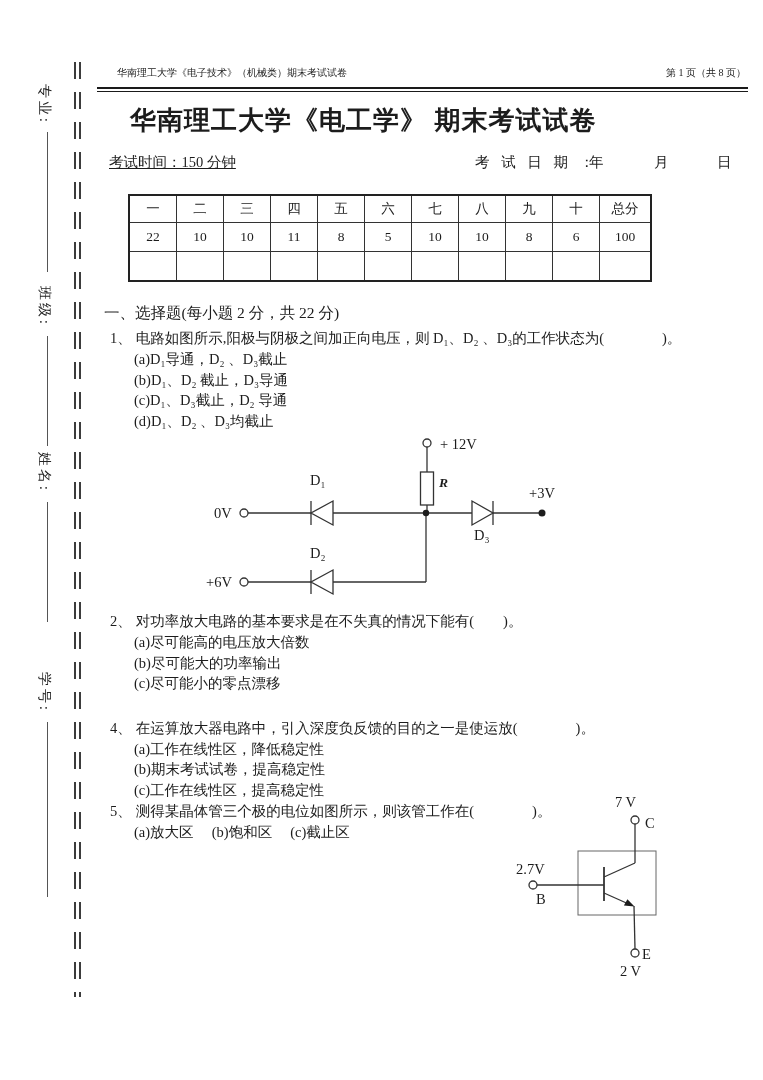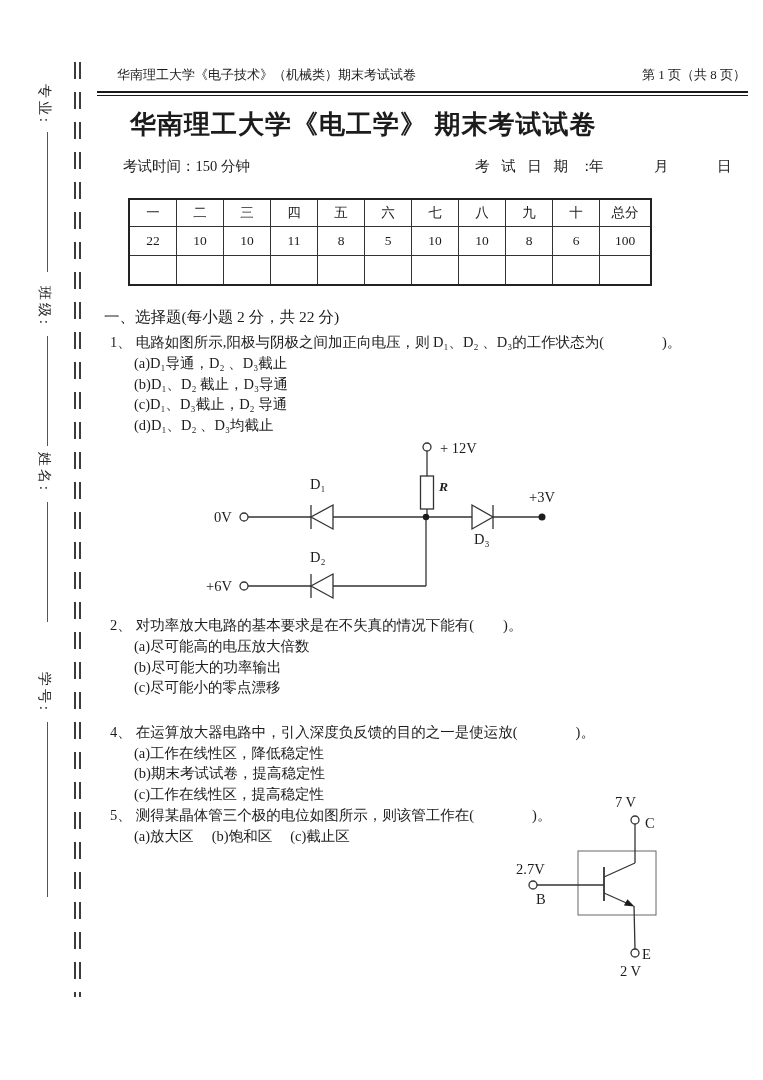--- a/index.html
+++ b/index.html
@@ -14,28 +14,28 @@
 
   
   .mlabel{position:absolute;left:35px;writing-mode:vertical-rl;text-orientation:sideways;
           font-size:14px;letter-spacing:3px;color:#222;}
   .mline{position:absolute;left:47px;width:0;border-left:1px solid #555;}
 
   
   .content{position:absolute;left:97px;top:60px;width:651px;}
 
   .header{display:flex;justify-content:space-between;align-items:baseline;
-          padding:6px 2px 7px 20px;font-size:13px;}
+          padding:6px 2px 7px 20px;font-size:10px;}
   .dblrule{height:2px;border-top:2px solid #1a1a1a;border-bottom:1px solid #1a1a1a;}
 
   .title{font-size:26px;font-weight:bold;margin:11px 0 0 33px;letter-spacing:1px;}
 
   .inforow{position:relative;height:24px;margin-top:15px;font-size:14.5px;}
   .inforow span{position:absolute;white-space:pre;}
-  .t-time{left:26px;}
+  .t-time{left:12px;text-decoration:underline;}
   .t-datelabel{left:330px;letter-spacing:4px;margin-left:48px;}
   .t-year{left:492px;} .t-month{left:557px;} .t-day{left:620px;}
 
   table.score{border-collapse:collapse;margin:17px 0 0 31px;}
   table.score td{border:1px solid #333;width:46px;height:28px;text-align:center;
                  font-size:13.5px;padding:0;}
   table.score tr:first-child td{height:26px;}
   table.score{border:2px solid #222;}
   table.score td:last-child{width:50px;}
 

